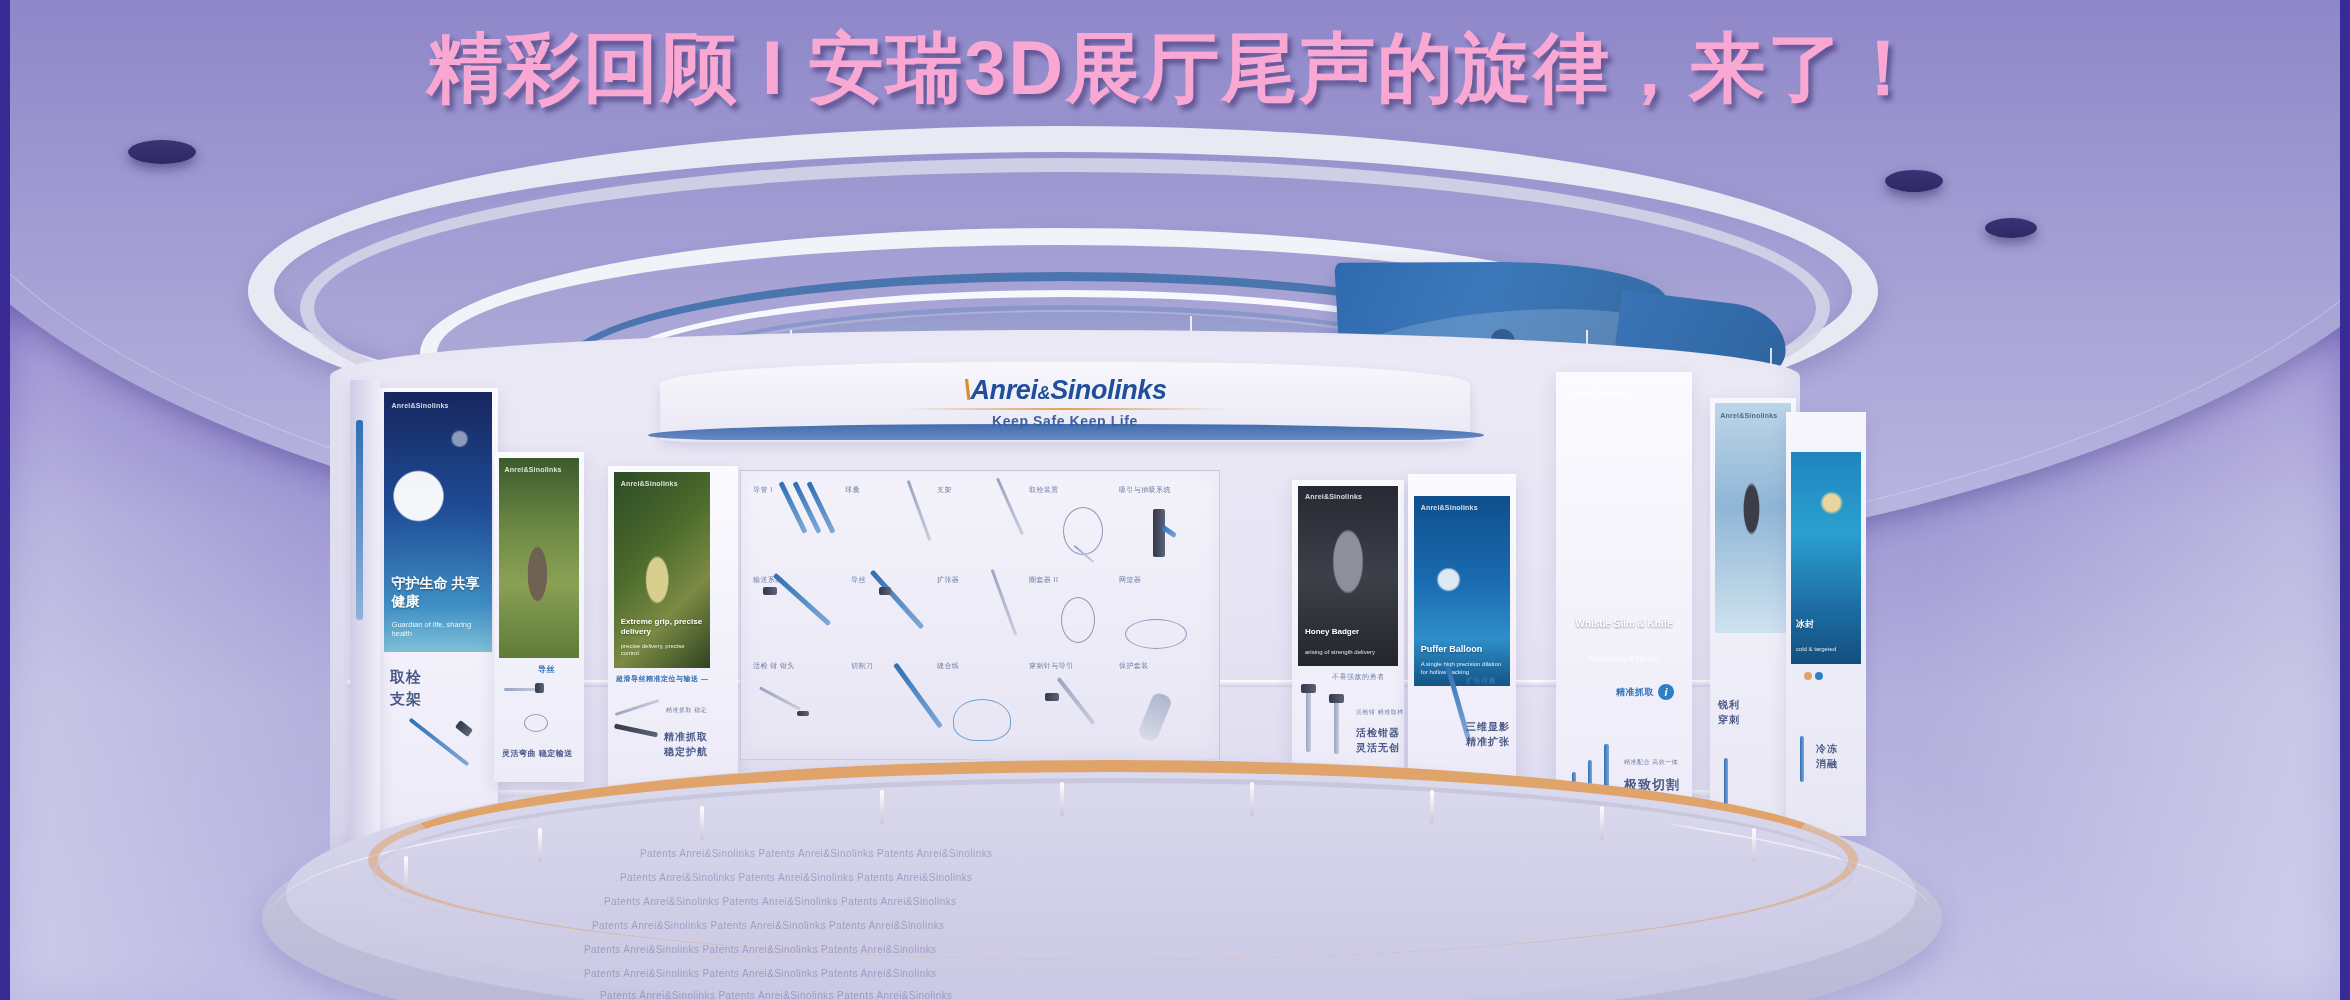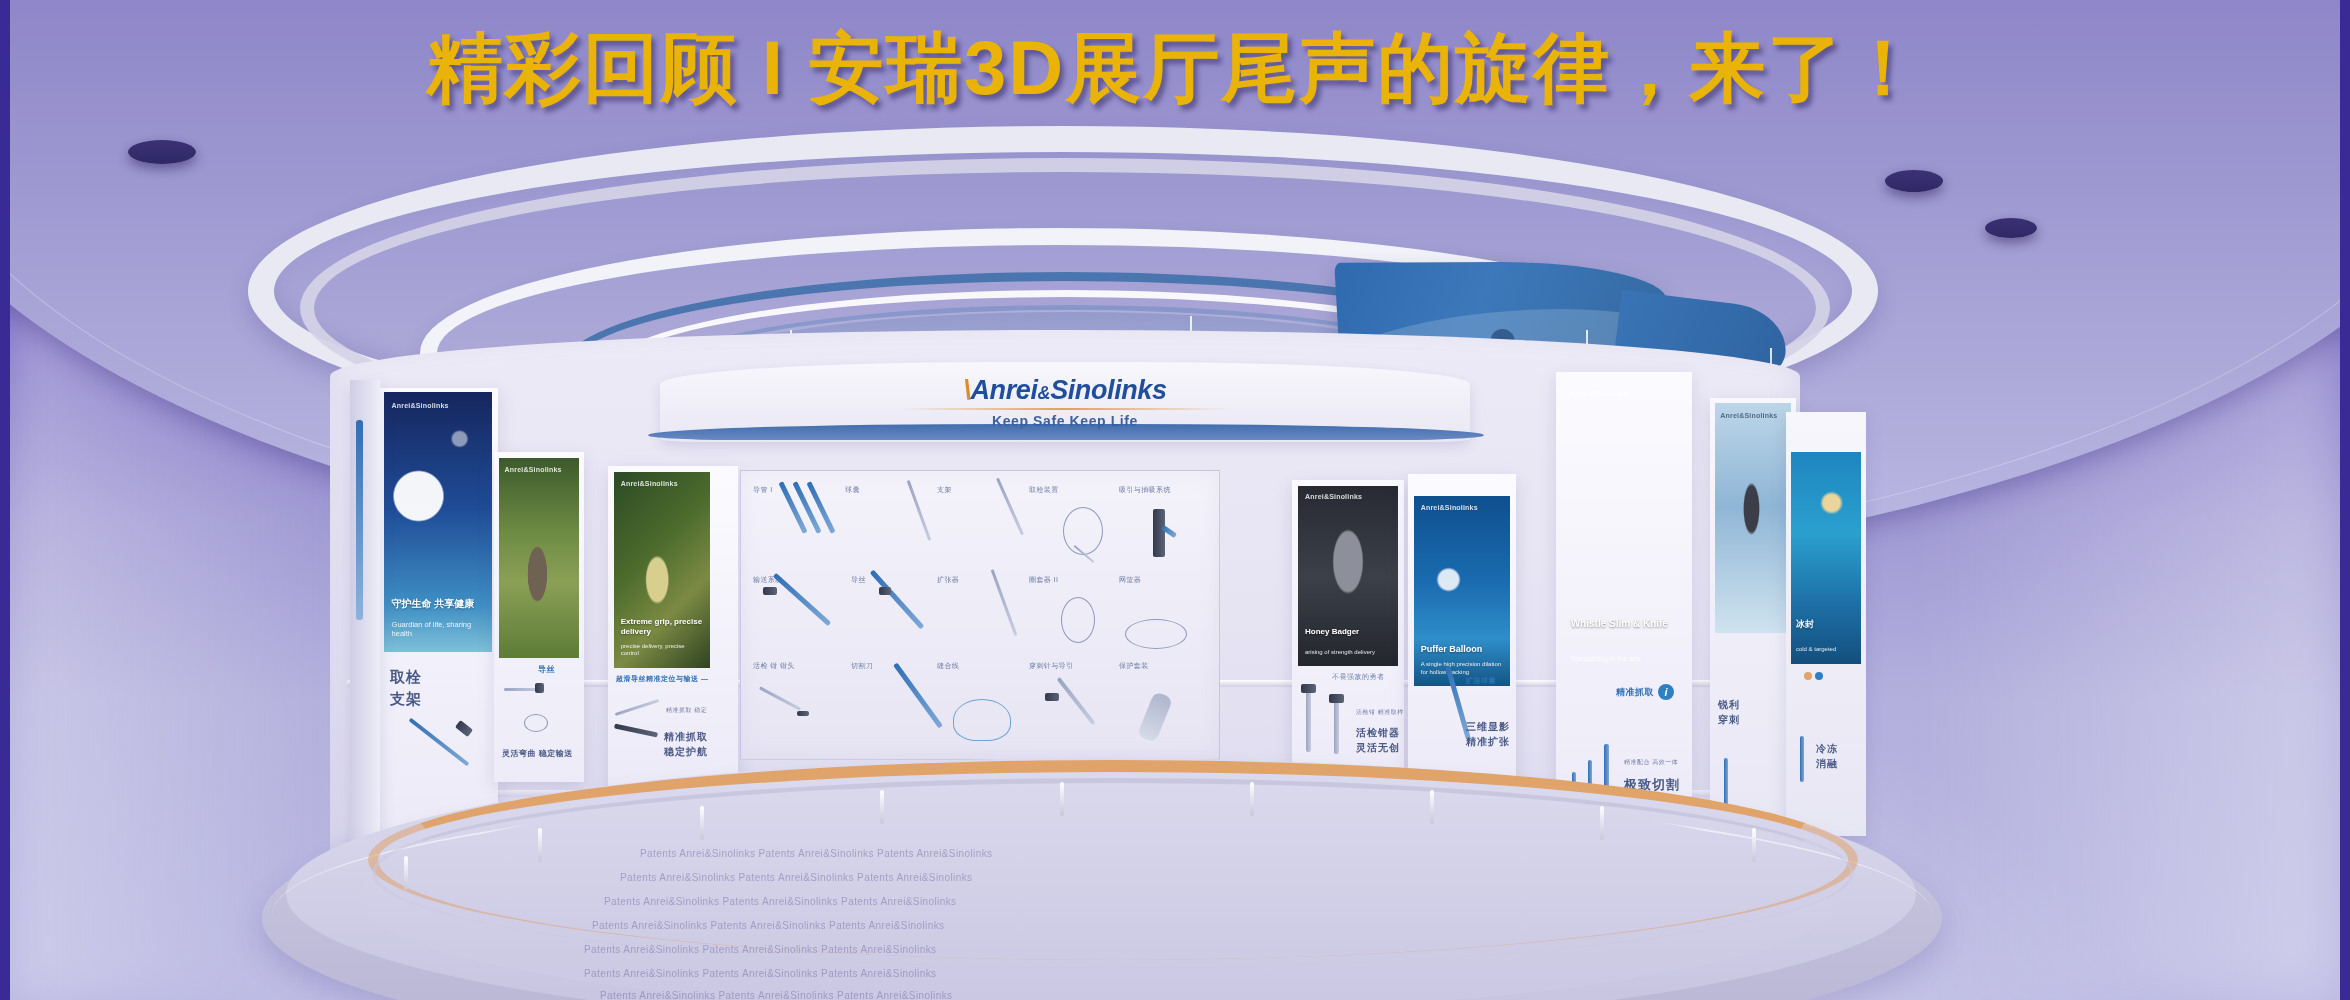--- a/index.html
+++ b/index.html
@@ -161,21 +161,21 @@
     background:linear-gradient(to bottom,#fbfbff,#eceaf7);
     box-shadow:0 6px 16px rgba(90,80,150,.17);
   }
   .poster{ position:absolute; overflow:hidden; }
   .poster .brand{
     position:absolute; left:7%; top:4%; font-size:7px; font-weight:bold;
     color:rgba(255,255,255,.82); letter-spacing:.2px;
   }
   .poster .ptitle{
     position:absolute; left:7%; right:7%; bottom:16%;
-    font-size:10px; font-weight:bold; color:#fff; line-height:1.25;
+    font-size:14px; font-weight:bold; color:#fff; line-height:1.25;
     text-shadow:0 1px 2px rgba(0,0,0,.4);
   }
   .poster .psub{
     position:absolute; left:7%; right:7%; bottom:5%;
     font-size:7.5px; color:rgba(255,255,255,.88); line-height:1.3;
   }
   .cn-label{
     position:absolute; font-weight:bold; color:#4a5a86;
     letter-spacing:1px; line-height:1.45; white-space:pre-line;
   }
@@ -212,20 +212,21 @@
       linear-gradient(to bottom,#0f4f8e 0%,#1a6bb0 45%,#2f8ec9 75%,#145585 100%);
     margin-top: 16px;
   }
   .art-birds{
     background:
       radial-gradient(ellipse at 40% 36%, #c0482a 0 9%, rgba(192,72,42,0) 11%),
       radial-gradient(ellipse at 62% 48%, #cf5b2c 0 8%, rgba(207,91,44,0) 10%),
       radial-gradient(ellipse at 43% 50%, #e0b54a 0 10%, rgba(224,181,74,0) 12%),
       radial-gradient(ellipse at 64% 60%, #e9bf55 0 9%, rgba(233,191,85,0) 11%),
       linear-gradient(to bottom,#b6a濃66 0%, #b2a062 0%, #a89757 55%, #8e8044 100%);
+    text-align: center;
   }
   .art-eagle{
     background:
       radial-gradient(ellipse at 48% 46%, #3b3e48 0 13%, rgba(59,62,72,0) 15%),
       linear-gradient(to bottom,#bcd6e8 0%,#8fb6d6 45%,#cfe3ef 100%);
   }
   .art-ocean{
     background:
       radial-gradient(circle at 58% 24%, rgba(255,220,150,.9) 0 5%, rgba(255,220,150,0) 7%),
       linear-gradient(to bottom,#1f85bf 0%,#2aa0cf 38%,#1d6fa6 72%,#134f7d 100%);
@@ -298,21 +299,21 @@
   .rail-post{
     position:absolute; width:4px; height:34px;
     background:linear-gradient(to bottom,#ffffff,#c9c7dd);
     border-radius:2px;
   }
 
   
   .title{
     position:absolute; left:0; right:0; top:28px;
     text-align:center; z-index:40;
-    font-size:76px; font-weight:bold; color:#eab308;
+    font-size:76px; font-weight:bold; color:#f9a8d4;
     letter-spacing:2px; line-height:1.05;
     text-shadow:4px 5px 5px rgba(30,18,80,.45);
     white-space:nowrap;
   }
 
   
   .frame-l, .frame-r{
     position:absolute; top:0; width:10px; height:1000px; background:#3a2a96; z-index:60;
   }
   .frame-l{ left:0; } .frame-r{ right:0; }

